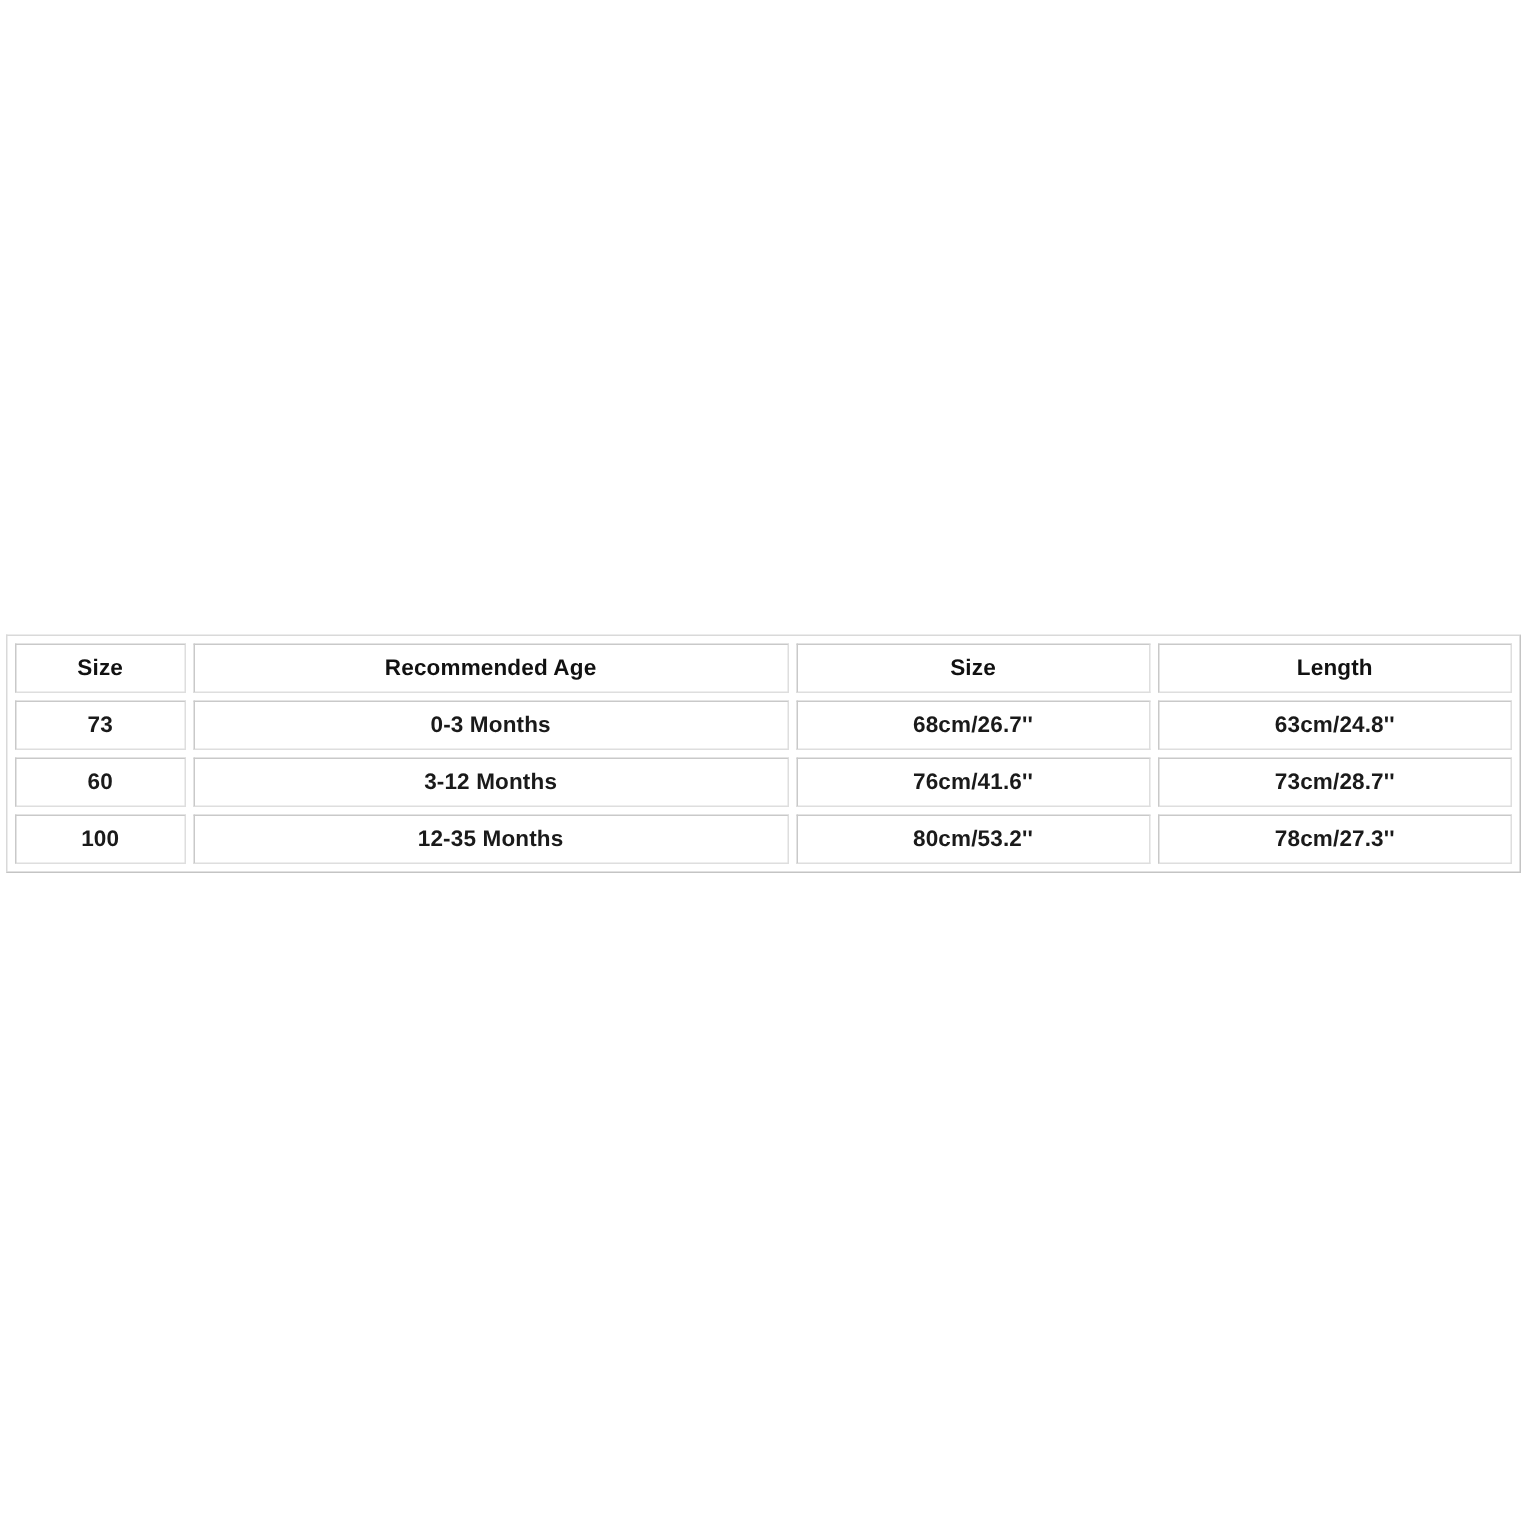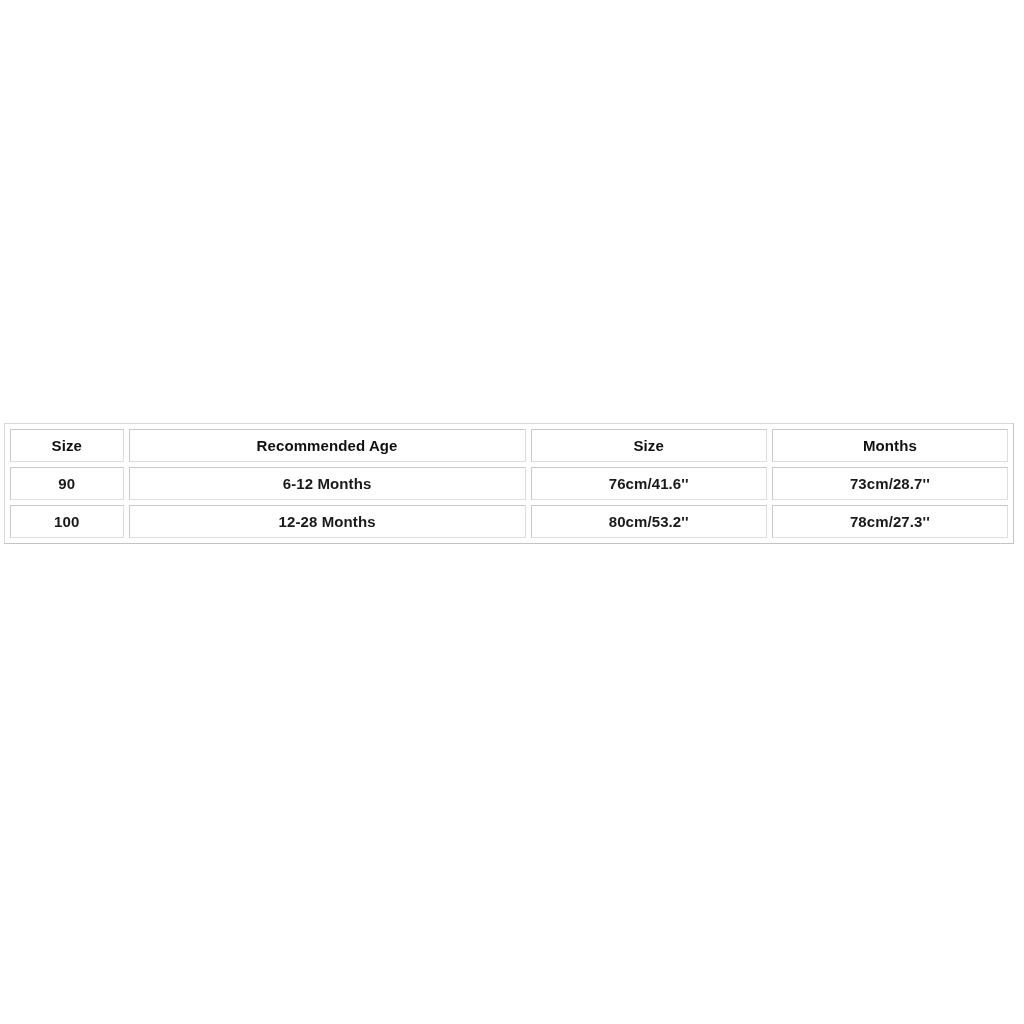--- a/index.html
+++ b/index.html
@@ -90,37 +90,43 @@
         <col class="col-age">
         <col class="col-bust">
         <col class="col-length">
       </colgroup>
 
       <thead>
         <tr>
           <th>Size</th>
           <th>Recommended Age</th>
           <th>Size</th>
-          <th>Months</th>
+          <th>Length</th>
         </tr>
       </thead>
 
       <tbody>
+        <tr>
+          <td>73</td>
+          <td>0-3 Months</td>
+          <td>68cm/26.7''</td>
+          <td>63cm/24.8''</td>
+        </tr>
 
 
         <tr>
-          <td>90</td>
-          <td>6-12 Months</td>
+          <td>60</td>
+          <td>3-12 Months</td>
           <td>76cm/41.6''</td>
           <td>73cm/28.7''</td>
         </tr>
 
         <tr>
           <td>100</td>
-          <td>12-28 Months</td>
+          <td>12-35 Months</td>
           <td>80cm/53.2''</td>
           <td>78cm/27.3''</td>
         </tr>
       </tbody>
     </table>
 
   </div>
 </div>
 
 </body></html>

